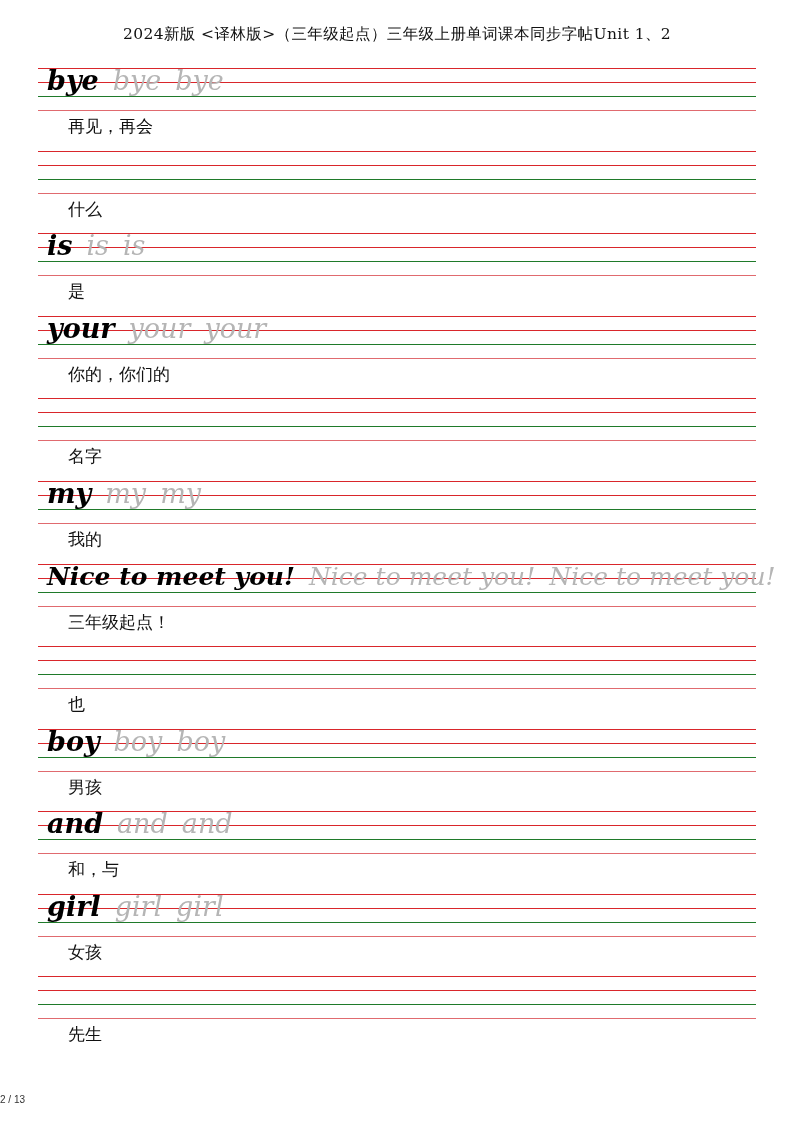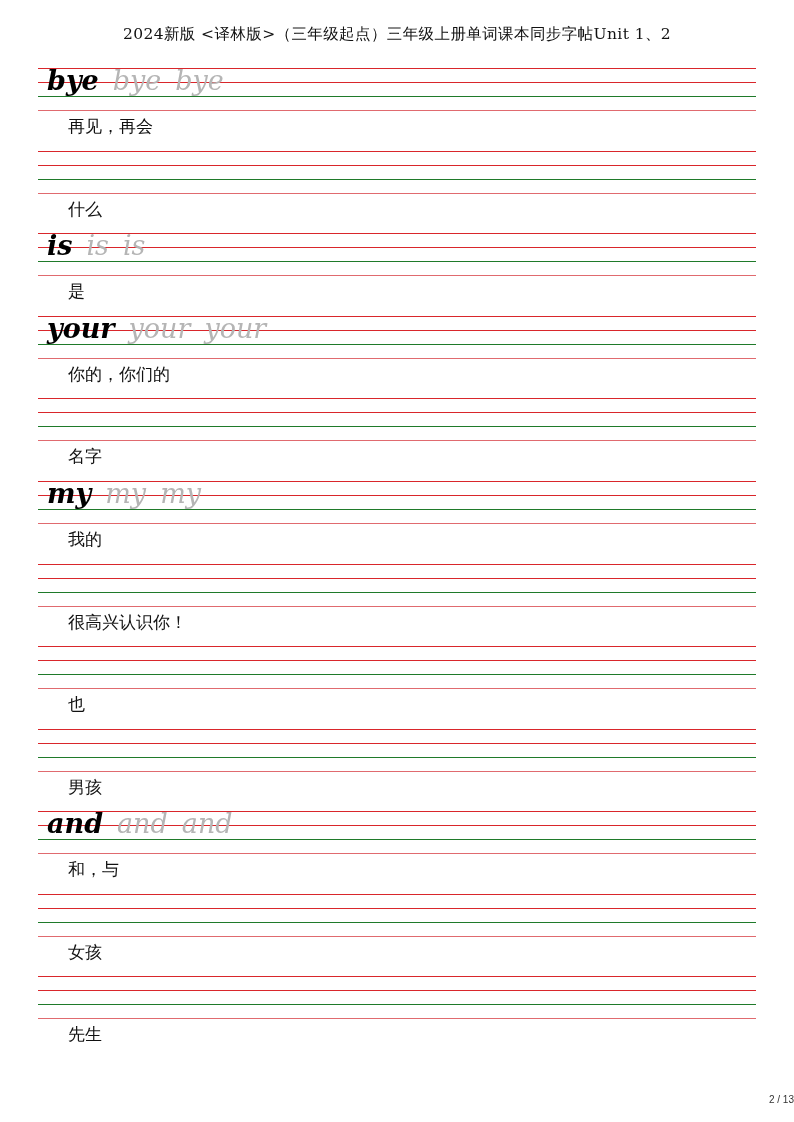--- a/index.html
+++ b/index.html
@@ -8,21 +8,21 @@
   .block { position: absolute; left: 0; width: 651px; height: 80px; }
   .line { position: absolute; left: 38px; width: 718px; height: 1px; }
   .l1 { top: 0; background: #d9262b; }
   .l2 { top: 14px; background: #d9262b; }
   .l3 { top: 28px; background: #1f7a2a; }
   .l4 { top: 42px; background: #e06a6f; }
   .words { position: absolute; left: 47px; top: -7px; height: 40px; white-space: nowrap; font-family: "DejaVu Serif", serif; font-style: italic; font-size: 27px; line-height: 40px; }
   .w-main { color: #000; font-weight: bold; }
   .w-trace { color: #b5b5b5; font-weight: normal; margin-left: 14px; }
   .meaning { position: absolute; left: 48px; top: 47px; font-family: "DejaVu Sans", sans-serif; font-size: 17px; color: #111; line-height: 22px; margin-left: 20px; }
-  .footer { position: absolute; top: 1094px; left: 0; width: 794px; text-align: right; font-family: "Liberation Sans", sans-serif; font-size: 10px; color: #333; }
+  .footer { position: absolute; top: 1094px; left: 0; width: 794px; text-align: left; font-family: "Liberation Sans", sans-serif; font-size: 10px; color: #333; }
 </style>
 </head>
 <body>
 
 <div class="header">2024新版 &lt;译林版&gt;（三年级起点）三年级上册单词课本同步字帖Unit 1、2</div>
 
 <div class="block" style="top:68px">
   <div class="line l1"></div>
   <div class="line l2"></div>
   <div class="line l3"></div>
@@ -80,55 +80,64 @@
     <span class="w-main">my</span><span class="w-trace">my</span><span class="w-trace">my</span>
   </div>
   <div class="meaning">我的</div>
 </div>
 
 <div class="block" style="top:563.5px">
   <div class="line l1"></div>
   <div class="line l2"></div>
   <div class="line l3"></div>
   <div class="line l4"></div>
-  <div class="meaning">很高兴认识你！</div>
+  <div class="words" style="font-size:25px">
+    <span class="w-main">Nice to meet you!</span><span class="w-trace">Nice to meet you!</span><span class="w-trace">Nice to meet you!</span>
+  </div>
+  <div class="meaning">三年级起点！</div>
 </div>
 
 <div class="block" style="top:646px">
   <div class="line l1"></div>
   <div class="line l2"></div>
   <div class="line l3"></div>
   <div class="line l4"></div>
   <div class="meaning">也</div>
 </div>
 
 <div class="block" style="top:728.5px">
   <div class="line l1"></div>
   <div class="line l2"></div>
   <div class="line l3"></div>
   <div class="line l4"></div>
+  <div class="words">
+    <span class="w-main">boy</span><span class="w-trace">boy</span><span class="w-trace">boy</span>
+  </div>
   <div class="meaning">男孩</div>
 </div>
 
 <div class="block" style="top:811px">
   <div class="line l1"></div>
   <div class="line l2"></div>
   <div class="line l3"></div>
   <div class="line l4"></div>
   <div class="words">
     <span class="w-main">and</span><span class="w-trace">and</span><span class="w-trace">and</span>
   </div>
   <div class="meaning">和，与</div>
 </div>
 
 <div class="block" style="top:893.5px">
   <div class="line l1"></div>
   <div class="line l2"></div>
   <div class="line l3"></div>
   <div class="line l4"></div>
+  <div class="words">
+    <span class="w-main">girl</span><span class="w-trace">girl</span><span class="w-trace">girl</span>
+  </div>
   <div class="meaning">女孩</div>
 </div>
 
 <div class="block" style="top:976px">
   <div class="line l1"></div>
   <div class="line l2"></div>
   <div class="line l3"></div>
   <div class="line l4"></div>
   <div class="meaning">先生</div>
 </div>

